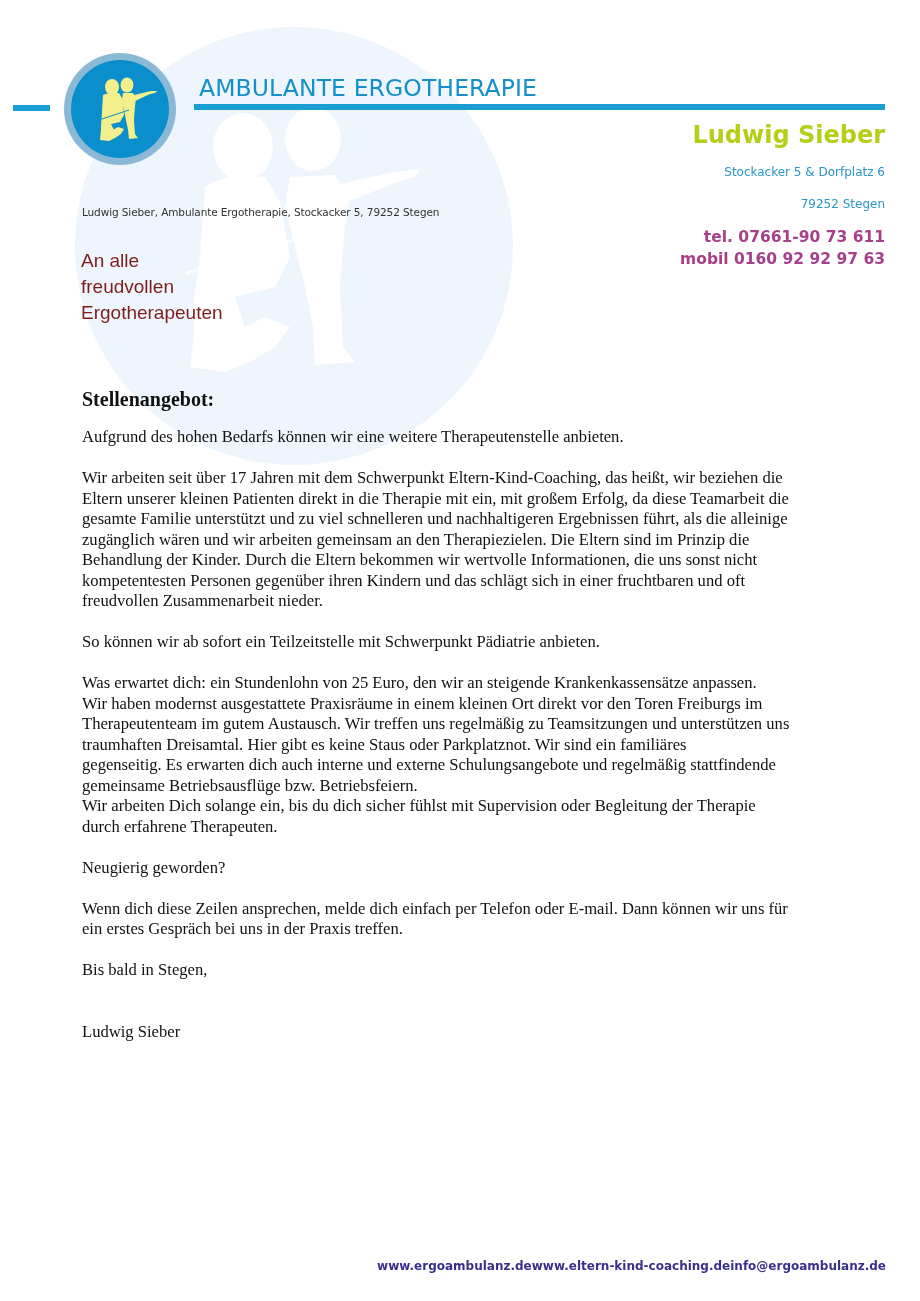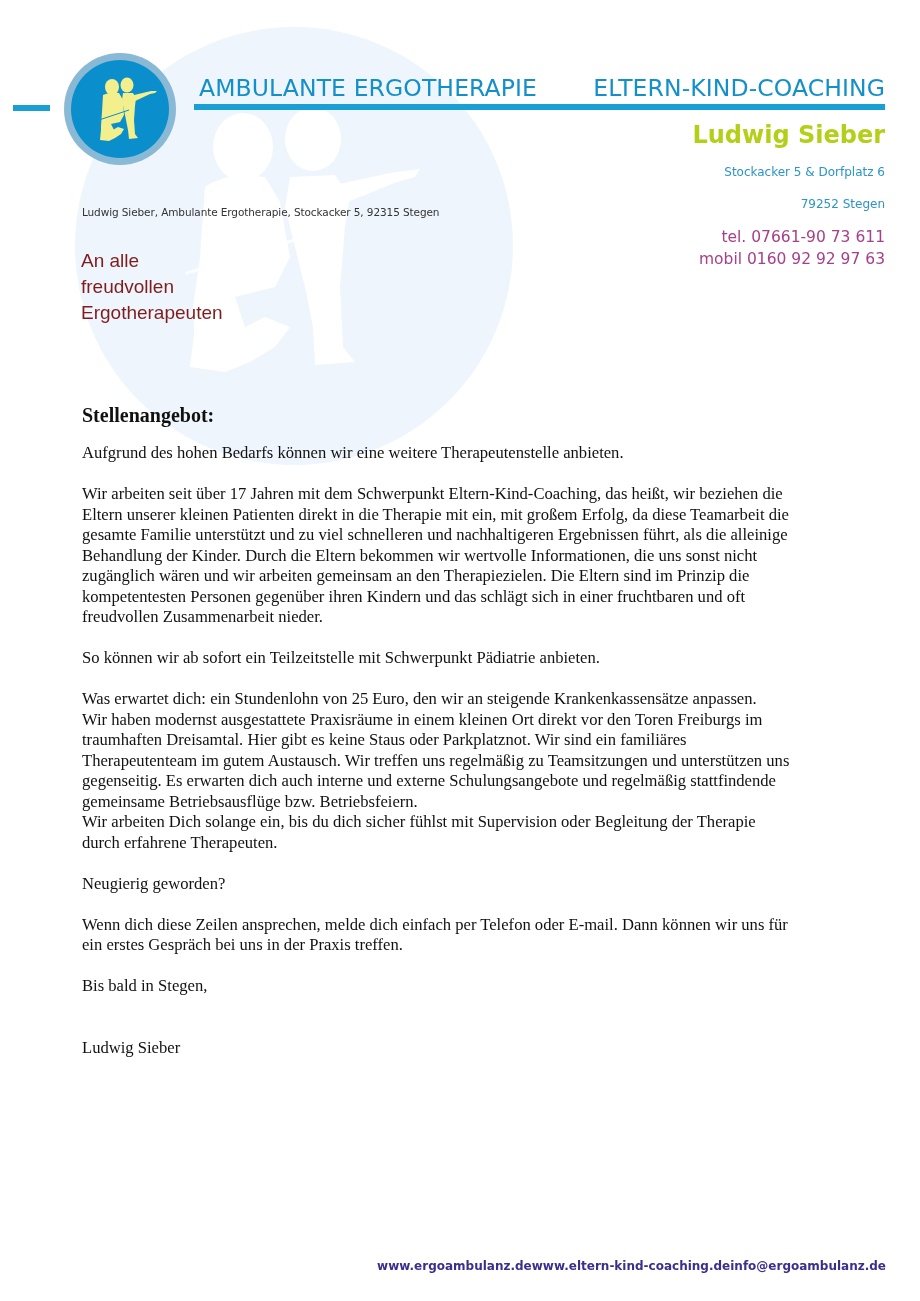--- a/index.html
+++ b/index.html
@@ -20,30 +20,30 @@
   
   .header-title { position: absolute; left: 199px; top: 74px; width: 686px; display: flex; justify-content: space-between;
     font-family: "DejaVu Sans", sans-serif; font-size: 23.5px; color: #1390c9; letter-spacing: 0.1px; white-space: nowrap; }
   .header-rule { position: absolute; left: 194px; top: 104px; width: 691px; height: 6px; background: #1a9fd4; }
 
   
   .contact { position: absolute; right: 35px; top: 118px; text-align: right; font-family: "DejaVu Sans", sans-serif; }
   .contact .name { font-size: 24px; font-weight: bold; color: #b5cf18; line-height: 34px; }
   .contact .addr { font-size: 12px; color: #2a95c7; line-height: 32px; }
   .contact .addr1 { margin-top: 4px; }
-  .contact .phone { font-size: 15.5px; font-weight: normal; color: #a7408a; line-height: 22px; }
+  .contact .phone { font-size: 15.5px; font-weight: bold; color: #a7408a; line-height: 22px; }
   .contact .phone1 { margin-top: 6px; }
 
   
   .sender-line { position: absolute; left: 82px; top: 206px; font-family: "DejaVu Sans", sans-serif; font-size: 10.5px; color: #333; white-space: nowrap; letter-spacing: -0.1px; }
   .recipient { position: absolute; left: 81px; top: 248px; font-family: Liberation Sans, sans-serif; font-size: 19px; color: #7f1d1d; line-height: 26px; }
   .recipient div { white-space: nowrap; }
 
   
-  .body { position: absolute; left: 82px; top: 402px; width: 800px; font-family: "Liberation Serif", serif; font-size: 16.6px; line-height: 20.5px; color: #111; }
+  .body { position: absolute; left: 82px; top: 386px; width: 800px; font-family: "Liberation Serif", serif; font-size: 16.6px; line-height: 20.5px; color: #111; }
   .body .heading { font-weight: bold; font-size: 20px; line-height: 26px; margin-bottom: 15px; }
   .body p { margin: 0 0 20.5px 0; }
   .body .para-line { display: block; }
   .body .gap-sign { margin-top: 41px; }
 
   
   .footer { position: absolute; right: 34px; top: 1259px; display: flex; font-family: "DejaVu Sans", sans-serif; font-size: 12px; font-weight: bold; color: #3a2f8c; white-space: nowrap; }
 </style>
 </head>
 <body>
@@ -84,66 +84,65 @@
           <path d="M52 33 L62 33 L65 38 L64 46 L63 60 L64 74 L67 78 L58 79 L57 70 L55 60 L53 50 L51 40 Z"></path>
           <path d="M59 36 L80 31 L86 31 L84 33 L79 34 L62 42 Z"></path>
         </g>
         <path d="M28 60 L58 50" stroke="#0b8fcc" stroke-width="1"></path>
       </svg>
     </div>
   </div>
 
   <div class="header-title">
     <span>AMBULANTE ERGOTHERAPIE</span>
-    <span>ELTERN-KIND-COACHING</span>
   </div>
   <div class="header-rule"></div>
 
   <div class="contact">
     <div class="name">Ludwig Sieber</div>
     <div class="addr addr1">Stockacker 5 &amp; Dorfplatz 6</div>
     <div class="addr">79252 Stegen</div>
     <div class="phone phone1">tel. 07661-90 73 611</div>
     <div class="phone">mobil 0160 92 92 97 63</div>
   </div>
 
-  <div class="sender-line">Ludwig Sieber, Ambulante Ergotherapie, Stockacker 5, 92315 Stegen</div>
+  <div class="sender-line">Ludwig Sieber, Ambulante Ergotherapie, Stockacker 5, 79252 Stegen</div>
 
   <div class="recipient">
     <div>An alle</div>
     <div>freudvollen</div>
     <div>Ergotherapeuten</div>
   </div>
 
   <div class="body">
     <div class="heading">Stellenangebot:</div>
 
     <p>
       <span class="para-line">Aufgrund des hohen Bedarfs können wir eine weitere Therapeutenstelle anbieten.</span>
     </p>
 
     <p>
       <span class="para-line">Wir arbeiten seit über 17 Jahren mit dem Schwerpunkt Eltern-Kind-Coaching, das heißt, wir beziehen die</span>
       <span class="para-line">Eltern unserer kleinen Patienten direkt in die Therapie mit ein, mit großem Erfolg, da diese Teamarbeit die</span>
       <span class="para-line">gesamte Familie unterstützt und zu viel schnelleren und nachhaltigeren Ergebnissen führt, als die alleinige</span>
+      <span class="para-line">zugänglich wären und wir arbeiten gemeinsam an den Therapiezielen. Die Eltern sind im Prinzip die</span>
       <span class="para-line">Behandlung der Kinder. Durch die Eltern bekommen wir wertvolle Informationen, die uns sonst nicht</span>
-      <span class="para-line">zugänglich wären und wir arbeiten gemeinsam an den Therapiezielen. Die Eltern sind im Prinzip die</span>
       <span class="para-line">kompetentesten Personen gegenüber ihren Kindern und das schlägt  sich in einer fruchtbaren und oft</span>
       <span class="para-line">freudvollen Zusammenarbeit nieder.</span>
     </p>
 
     <p>
       <span class="para-line">So können wir ab sofort ein Teilzeitstelle mit Schwerpunkt Pädiatrie anbieten.</span>
     </p>
 
     <p>
       <span class="para-line">Was erwartet dich:  ein Stundenlohn von 25 Euro, den wir an steigende Krankenkassensätze anpassen.</span>
       <span class="para-line">Wir haben modernst ausgestattete Praxisräume in einem kleinen Ort direkt vor den Toren Freiburgs im</span>
+      <span class="para-line">Therapeutenteam im gutem Austausch. Wir treffen uns regelmäßig zu Teamsitzungen und unterstützen uns</span>
       <span class="para-line">traumhaften Dreisamtal. Hier gibt es keine Staus oder Parkplatznot. Wir sind ein familiäres</span>
-      <span class="para-line">Therapeutenteam im gutem Austausch. Wir treffen uns regelmäßig zu Teamsitzungen und unterstützen uns</span>
       <span class="para-line">gegenseitig. Es erwarten dich auch interne und externe Schulungsangebote und regelmäßig stattfindende</span>
       <span class="para-line">gemeinsame Betriebsausflüge bzw. Betriebsfeiern.</span>
       <span class="para-line">Wir arbeiten Dich solange ein, bis du dich sicher fühlst mit Supervision oder Begleitung der Therapie</span>
       <span class="para-line">durch erfahrene Therapeuten.</span>
     </p>
 
     <p>
       <span class="para-line">Neugierig geworden?</span>
     </p>
 

